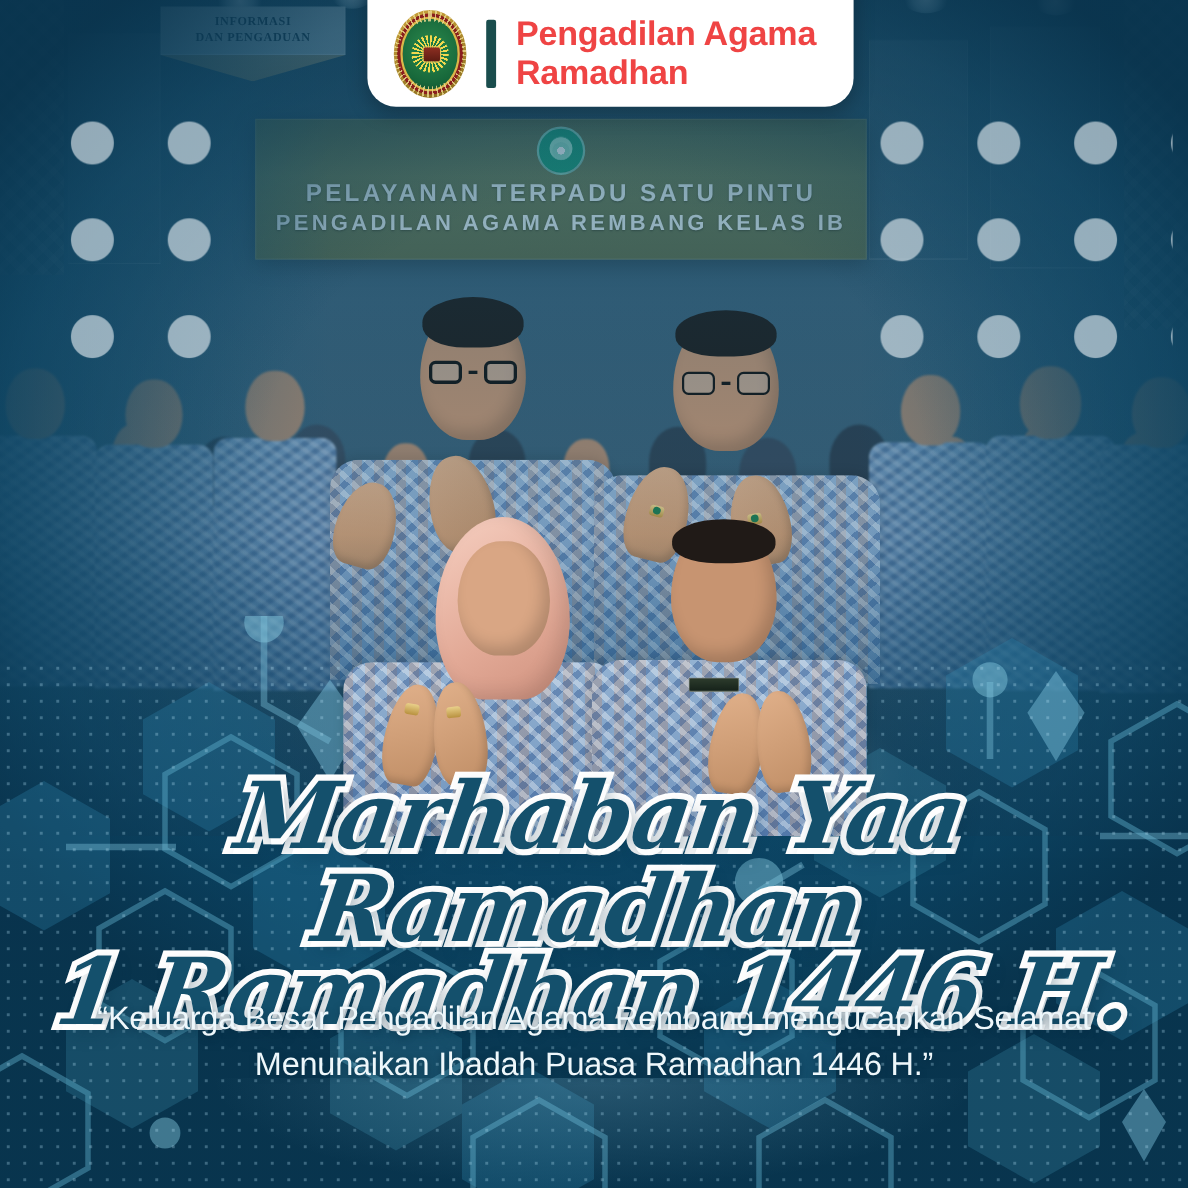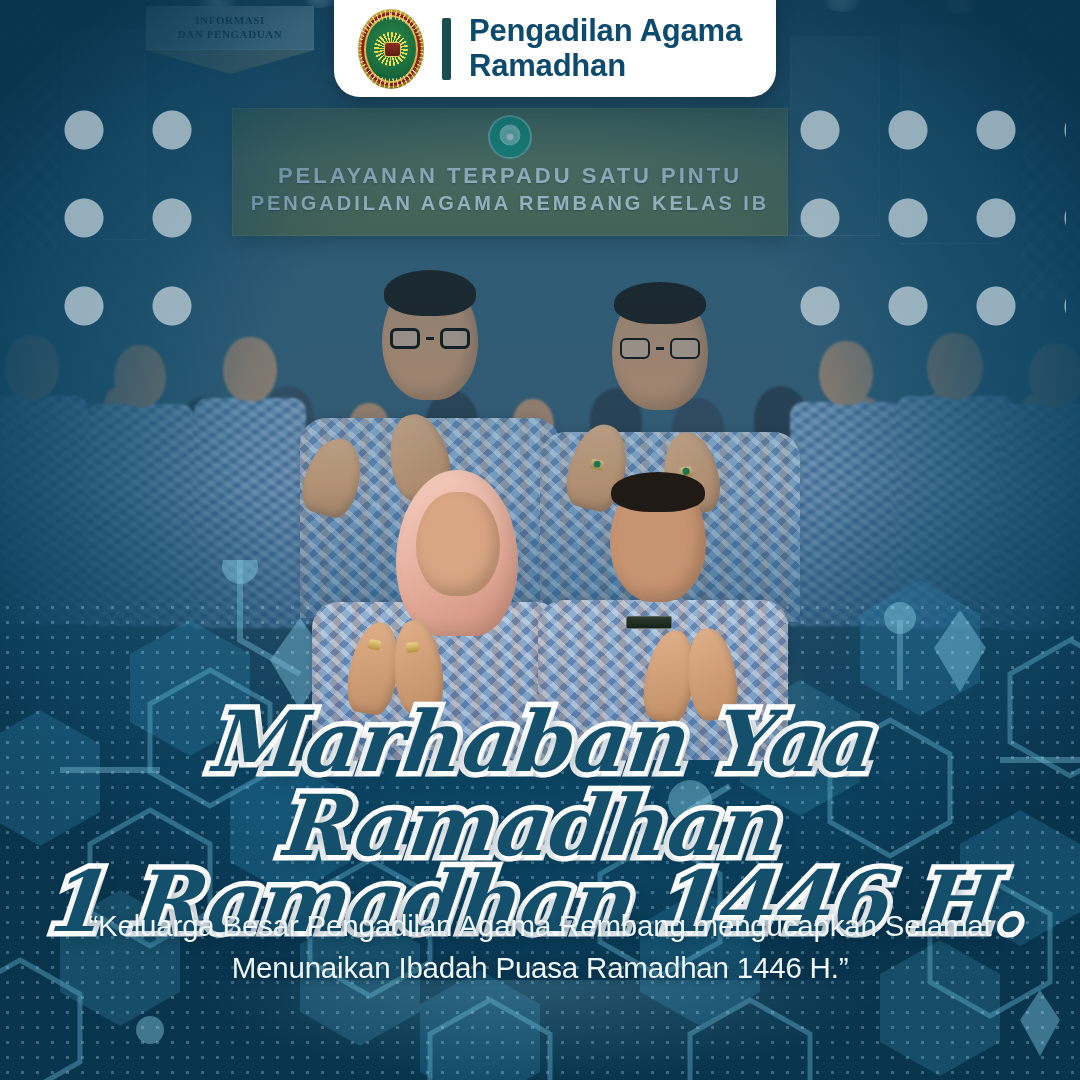--- a/index.html
+++ b/index.html
@@ -586,21 +586,21 @@
 
   <div class="header-card">
     <div class="seal">
       <div class="ring-outer"></div>
       <div class="ring-mid"></div>
       <div class="ring-in"></div>
       <div class="seal-text"></div>
       <div class="star"></div>
     </div>
     <div class="divider-bar" style="background:#1a4d4d;"></div>
-    <div class="brand-text" style="color:#0c4a6e;">
+    <div class="brand-text" style="color:#ef4444;">
       <div>Pengadilan Agama</div>
       <div>Ramadhan</div>
     </div>
   </div>
 
   <div class="headline">
     <div class="hl-line hl-1">Marhaban Yaa Ramadhan</div>
     <div class="hl-line hl-2">1 Ramadhan 1446 H.</div>
   </div>
 

